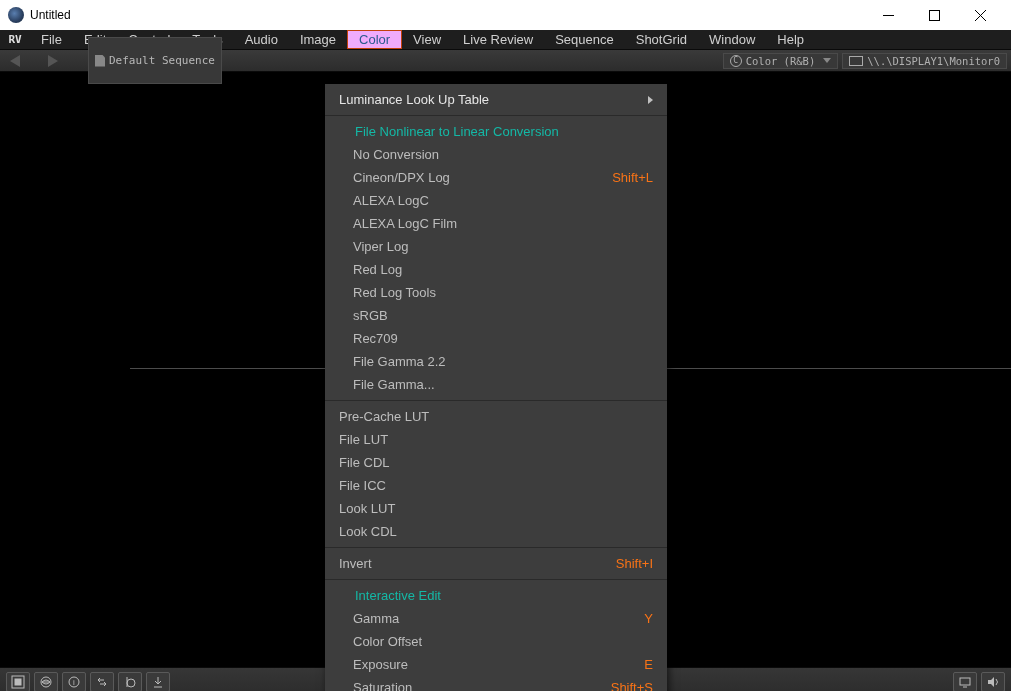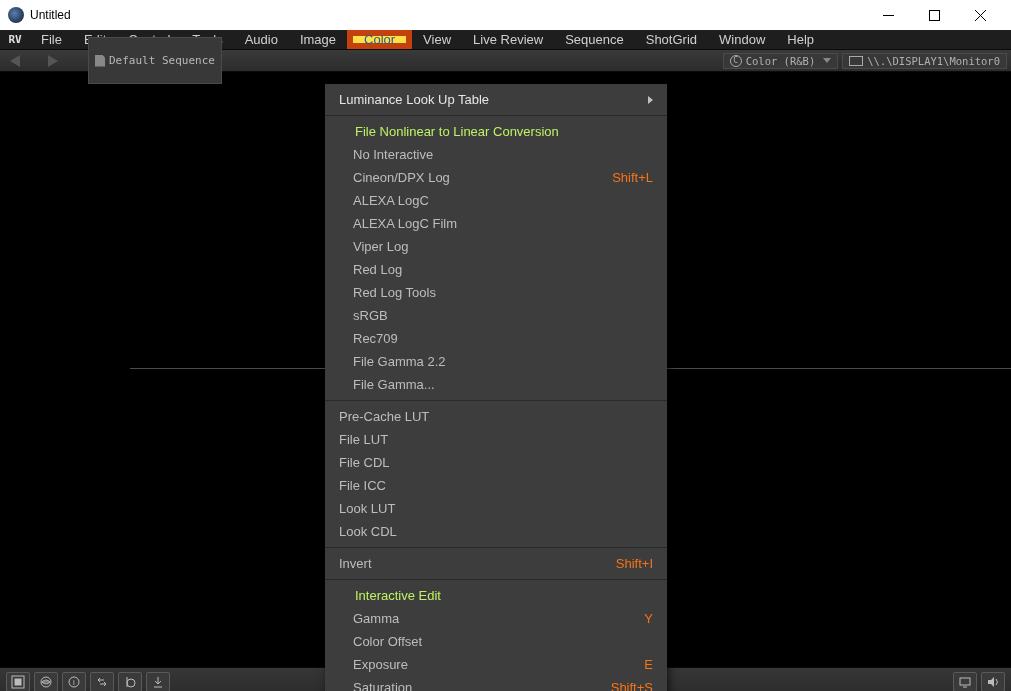--- a/index.html
+++ b/index.html
@@ -10,21 +10,21 @@
   .titlebar .app-icon { width: 16px; height: 16px; margin-right: 6px; background: radial-gradient(circle at 40% 40%, #5a7fb0 0%, #2a3f5f 60%, #1a2a3f 100%); border-radius: 50%; }
   .titlebar .title { color: #000; font-size: 12px; flex: 1; }
   .titlebar .winbtns { display: flex; gap: 0; }
   .titlebar .winbtn { width: 46px; height: 30px; display: flex; align-items: center; justify-content: center; font-family: "Segoe MDL2 Assets", sans-serif; font-size: 10px; }
   .titlebar .winbtn svg { stroke: #000; stroke-width: 1; fill: none; }
   
   
   .menubar { height: 20px; background: #1e1e1e; display: flex; align-items: stretch; color: #d0d0d0; font-size: 13px; border-bottom: 1px solid #0a0a0a; }
   .menubar .rv-logo { width: 30px; display: flex; align-items: center; justify-content: center; font-family: monospace; font-weight: bold; font-size: 11px; color: #e0e0e0; }
   .menubar .menu-item { padding: 0 11px; display: flex; align-items: center; cursor: default; }
-  .menubar .menu-item.active { background: #fde047; color: #2a5a8f; border: 6px solid #c2410c; }
+  .menubar .menu-item.active { background: #f0abfc; color: #2a5a8f; border: 1px solid #c2410c; }
   
   
   .toolbar { height: 22px; background: linear-gradient(#3a3a3a, #2c2c2c); display: flex; align-items: center; color: #aaa; font-family: "Courier New", monospace; font-size: 11px; border-bottom: 1px solid #0a0a0a; }
   .toolbar .navbtn { width: 34px; height: 22px; display: flex; align-items: center; justify-content: center; }
   .toolbar .navbtn svg { fill: #555; }
   .toolbar .seq-chip { display: flex; align-items: center; gap: 4px; background: #383838; padding: 16px 6px; margin-left: 20px; border: 1px solid #4a4a4a; color: #b8b8b8; font-family: monospace; font-size: 11px; }
   .toolbar .seq-chip .doc-icon { width: 10px; height: 12px; background: #888; clip-path: polygon(0 0, 70% 0, 100% 25%, 100% 100%, 0 100%); }
   .toolbar .spacer { flex: 1; }
   .toolbar .right-chips { display: flex; align-items: center; gap: 4px; margin-right: 4px; }
   .toolbar .chip { display: flex; align-items: center; gap: 4px; background: #383838; border: 1px solid #4a4a4a; padding: 1px 6px; color: #b0b0b0; font-family: monospace; font-size: 10.5px; }
@@ -33,21 +33,21 @@
   .toolbar .chip .caret { border-left: 4px solid transparent; border-right: 4px solid transparent; border-top: 5px solid #888; margin-left: 4px; }
   
   
   .viewport { position: relative; width: 100%; height: calc(691px - 30px - 28px - 22px - 28px); background: #000; margin-top: 12px; }
   .viewport .hline { position: absolute; left: 130px; right: 0; top: 284px; height: 1px; background: #4c4c4c; }
   
   
   .dropdown { position: absolute; left: 325px; top: 0; width: 342px; background: #3d3d3d; color: #bdbdbd; box-shadow: 2px 2px 8px rgba(0,0,0,0.6); padding: 4px 0; }
   .dropdown .row { display: flex; align-items: center; height: 23px; padding: 0 14px 0 14px; font-size: 13px; }
   .dropdown .row.bright { color: #e6e6e6; }
-  .dropdown .row.dim { color: #bef264; padding-left: 30px; }
+  .dropdown .row.dim { color: #14b8a6; padding-left: 30px; }
   .dropdown .row.indent { padding-left: 28px; }
   .dropdown .row .lbl { flex: 1; white-space: nowrap; }
   .dropdown .row .sc { color: #f97316; font-size: 13px; white-space: nowrap; }
   .dropdown .row .arrow { border-top: 4px solid transparent; border-bottom: 4px solid transparent; border-left: 5px solid #c0c0c0; margin-left: 8px; }
   .dropdown .sep { height: 1px; background: #2a2a2a; margin: 4px 0; }
   
   
   .bottombar { height: 28px; background: linear-gradient(#363636, #2c2c2c); display: flex; align-items: center; padding: 0 6px; gap: 4px; border-top: 1px solid #0a0a0a; }
   .bottombar .icobtn { width: 24px; height: 20px; display: flex; align-items: center; justify-content: center; background: #3a3a3a; border: 1px solid #5a5a5a; border-radius: 2px; }
   .bottombar .icobtn svg { fill: #bbb; stroke: #bbb; }
@@ -133,21 +133,21 @@
   <div class="dropdown" id="dropdown">
       <div class="row bright">
         <span class="lbl">Luminance Look Up Table</span>
         <span class="arrow"></span>
       </div>
       <div class="sep"></div>
       <div class="row dim">
         <span class="lbl">File Nonlinear to Linear Conversion</span>
       </div>
       <div class="row indent">
-        <span class="lbl">No Interactive</span>
+        <span class="lbl">No Conversion</span>
       </div>
       <div class="row indent">
         <span class="lbl">Cineon/DPX Log</span>
         <span class="sc">Shift+L</span>
       </div>
       <div class="row indent">
         <span class="lbl">ALEXA LogC</span>
       </div>
       <div class="row indent">
         <span class="lbl">ALEXA LogC Film</span>

